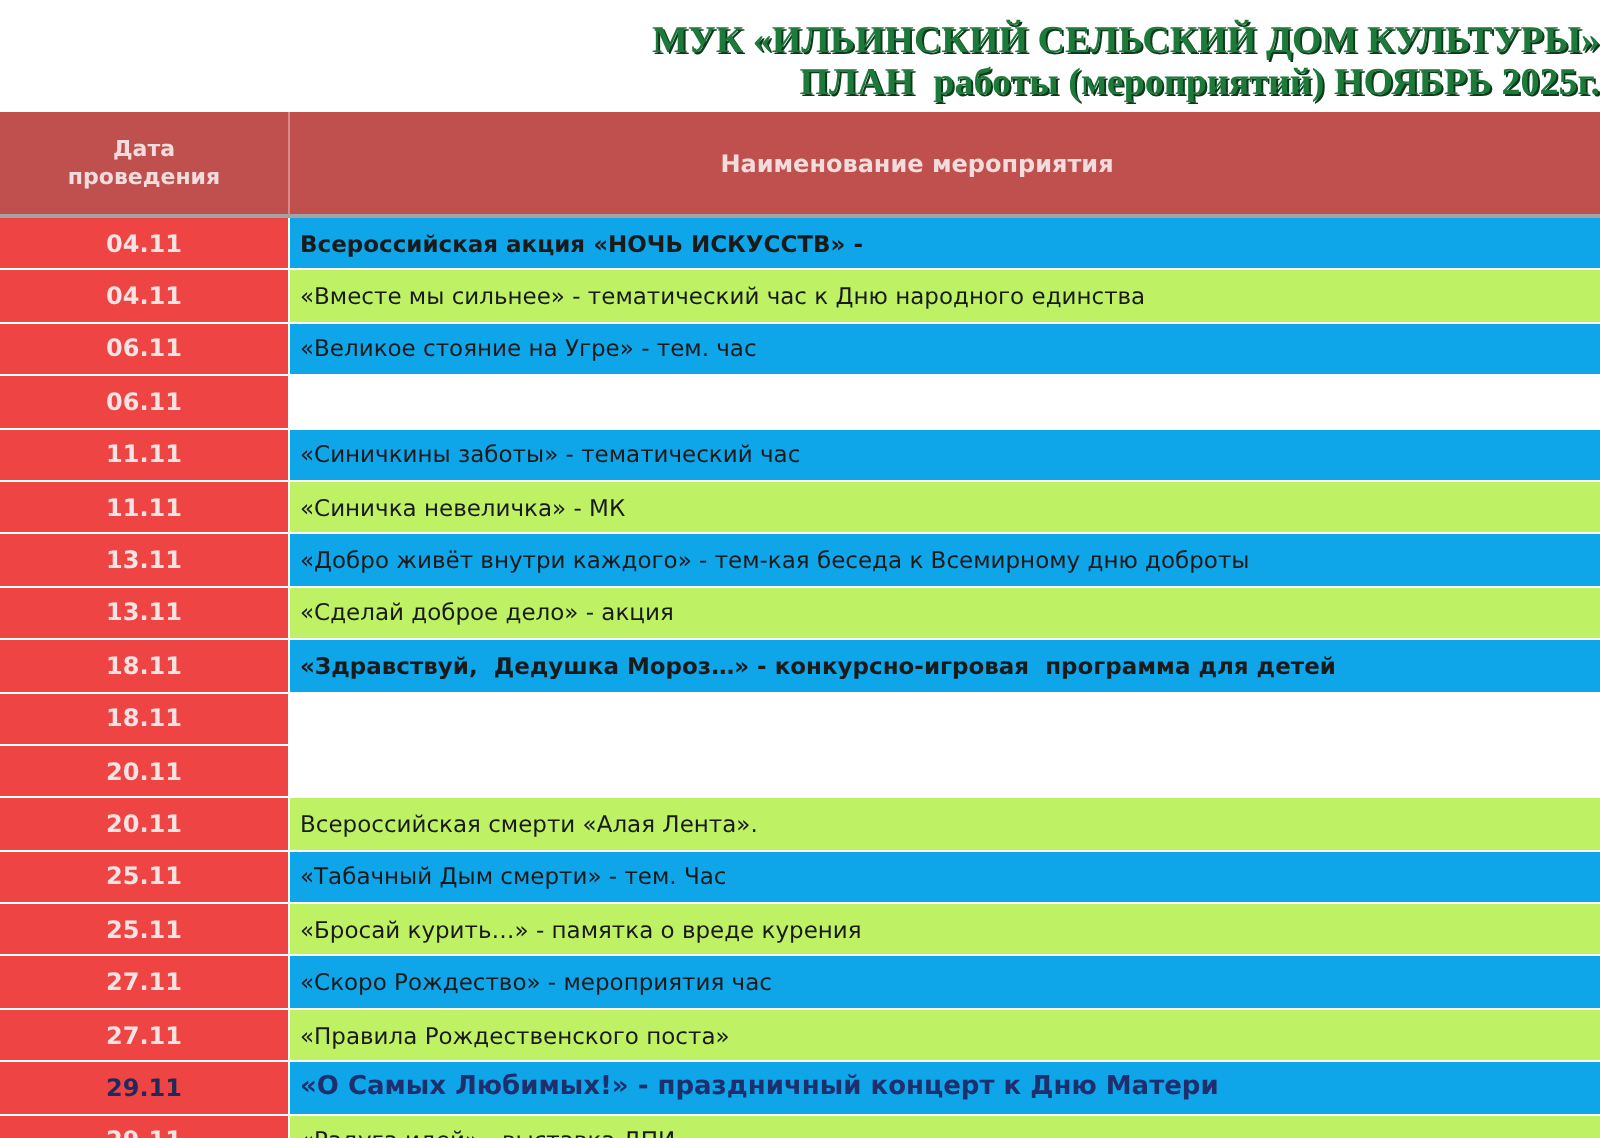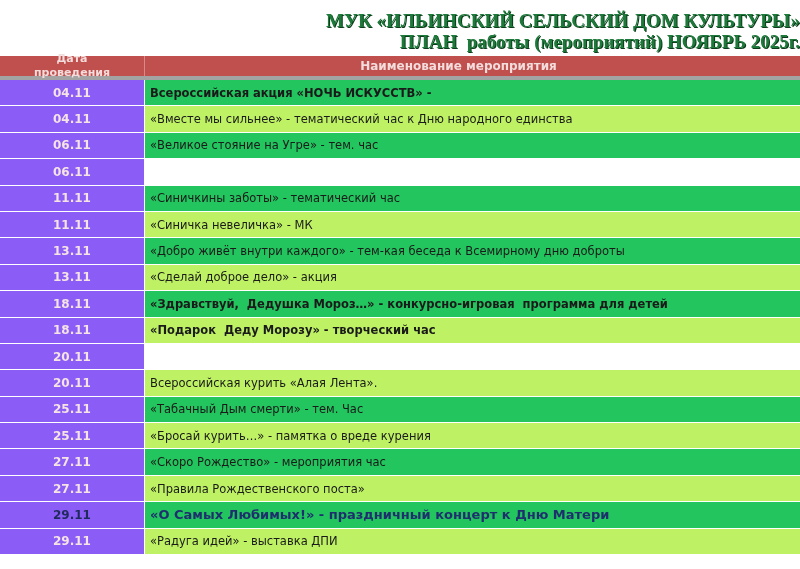--- a/index.html
+++ b/index.html
@@ -11,42 +11,42 @@
     position: absolute; left: 0; top: 10px; width: 800px; text-align: right;
     font-family: "Liberation Serif", "DejaVu Serif", serif; font-weight: bold;
     color: #1d7a3a; font-size: 19px; line-height: 21px;
     text-shadow: 1px 1px 0 #0c3a1a;
   }
   .title div { white-space: pre; }
   .table {
     position: absolute; left: 0; top: 56px; width: 800px;
   }
   .row { display: flex; width: 800px; }
-  .hdr { height: 24px; background: #c0504d; border-bottom: 4px solid #a3a3a3; box-sizing: border-box; justify-content: space-between; }
+  .hdr { height: 53px; background: #c0504d; border-bottom: 2px solid #a3a3a3; box-sizing: border-box; justify-content: space-between; }
   .hdr .c1 {
     width: 145px; border-right: 1px solid #d98a88; box-sizing: border-box;
     color: #f3dcdc; font-size: 11px; font-weight: bold; text-align: center;
     display: flex; flex-direction: column; justify-content: center; line-height: 14px;
   }
   .hdr .c2 {
     flex: 1; color: #f3dcdc; font-size: 12px; font-weight: bold;
     display: flex; align-items: center; justify-content: center; padding-right: 28px;
   }
   .drow { height: 26.4px; border-bottom: 1px solid #ffffff; box-sizing: border-box; }
   .drow .c1 {
-    width: 145px; background: #8b5cf6; color: #f6e3e3;
+    width: 145px; background: #ef4444; color: #f6e3e3;
     font-size: 12px; font-weight: bold; text-align: center;
     display: flex; align-items: center; justify-content: center;
     border-right: 1px solid #fff; box-sizing: border-box;
   }
   .drow .c2 {
     flex: 1; font-size: 11.5px; color: #1a1a1a;
     display: flex; align-items: center; padding-left: 5px; white-space: pre;
   }
-  .drow.odd .c2 { background: #22c55e; }
+  .drow.odd .c2 { background: #0ea5e9; }
   .drow.even .c2 { background: #bef264; }
   .bold .c2 { font-weight: bold; }
   .hl .c1 { color: #1f2a5c; }
   .hl .c2 { color: #1f2f6e; font-weight: bold; font-size: 13px; }
 </style>
 </head>
 <body>
 
 <div class="title">
   <div>МУК «ИЛЬИНСКИЙ СЕЛЬСКИЙ ДОМ КУЛЬТУРЫ»</div>
@@ -92,28 +92,27 @@
       <div class="row drow even">
         <div class="c1">13.11</div>
         <div class="c2">«Сделай доброе дело» - акция</div>
       </div>
       <div class="row drow odd bold">
         <div class="c1">18.11</div>
         <div class="c2">«Здравствуй,  Дедушка Мороз…» - конкурсно-игровая  программа для детей</div>
       </div>
       <div class="row drow even bold">
         <div class="c1">18.11</div>
-        <div class="c2">«Подарок  Деду Морозу» - творческий час</div>
       </div>
       <div class="row drow odd">
         <div class="c1">20.11</div>
       </div>
       <div class="row drow even">
         <div class="c1">20.11</div>
-        <div class="c2">Всероссийская курить «Алая Лента».</div>
+        <div class="c2">Всероссийская смерти «Алая Лента».</div>
       </div>
       <div class="row drow odd">
         <div class="c1">25.11</div>
         <div class="c2">«Табачный Дым смерти» - тем. Час</div>
       </div>
       <div class="row drow even">
         <div class="c1">25.11</div>
         <div class="c2">«Бросай курить…» - памятка о вреде курения</div>
       </div>
       <div class="row drow odd">

